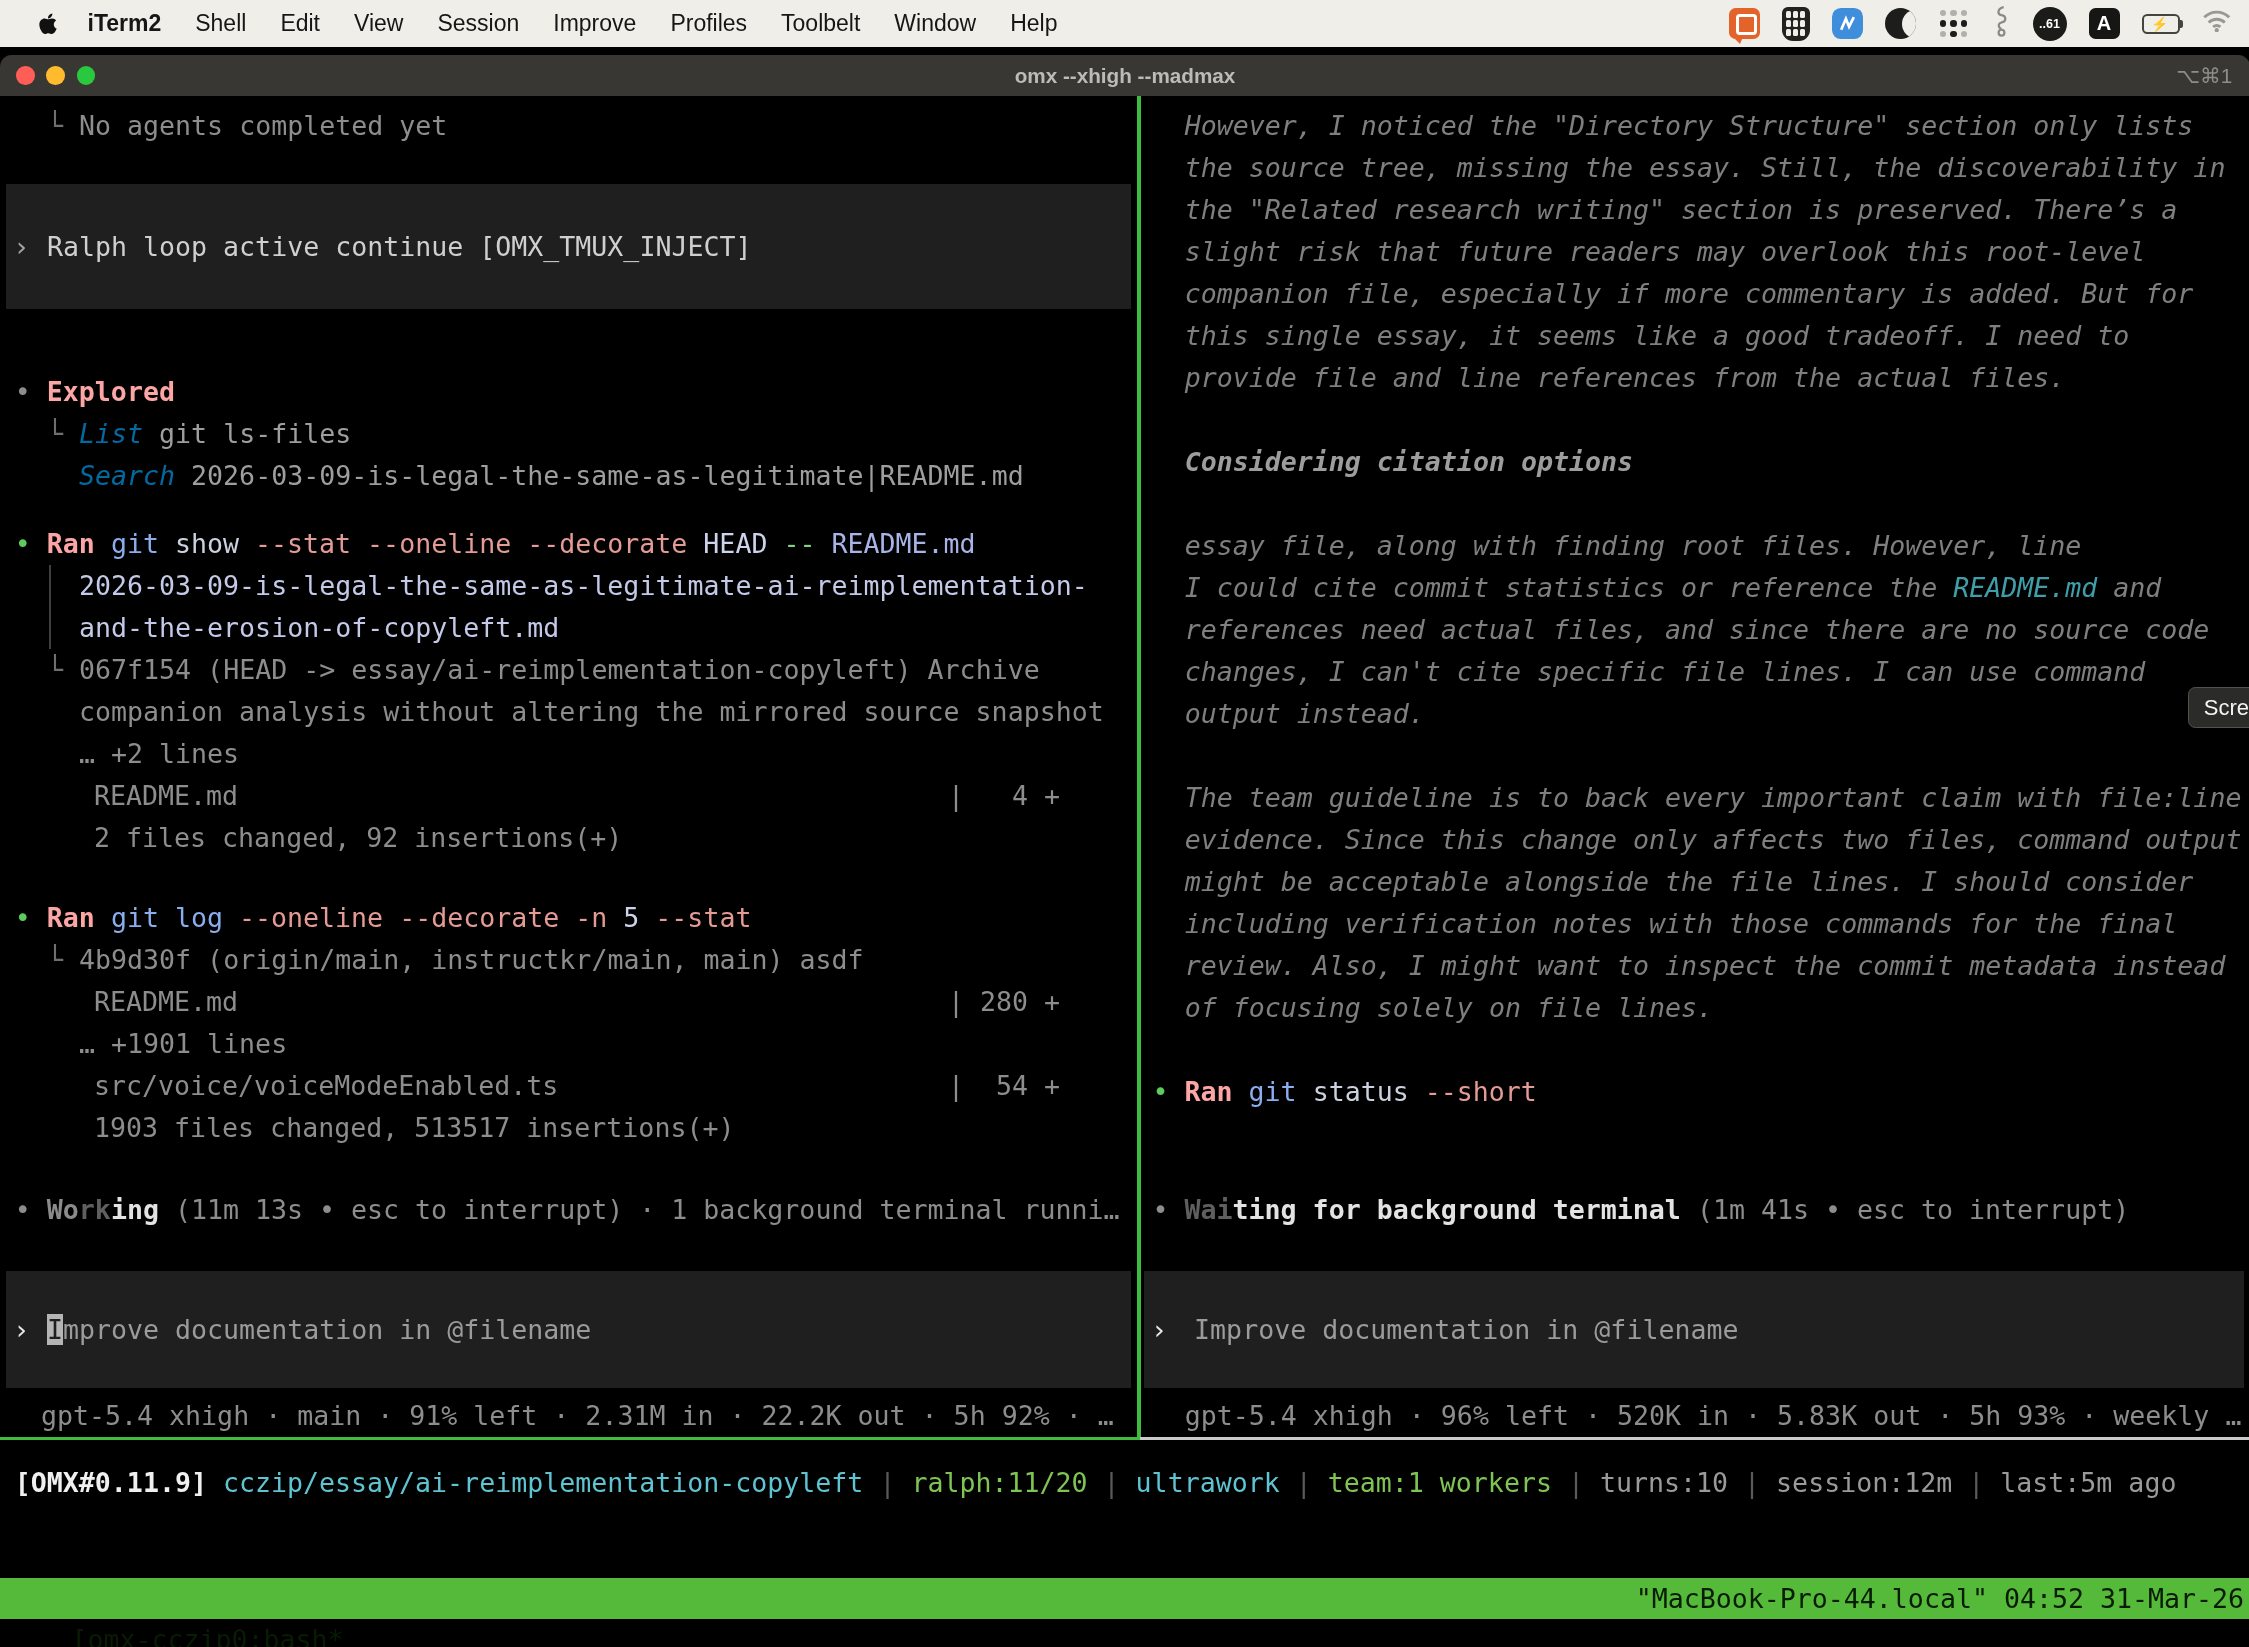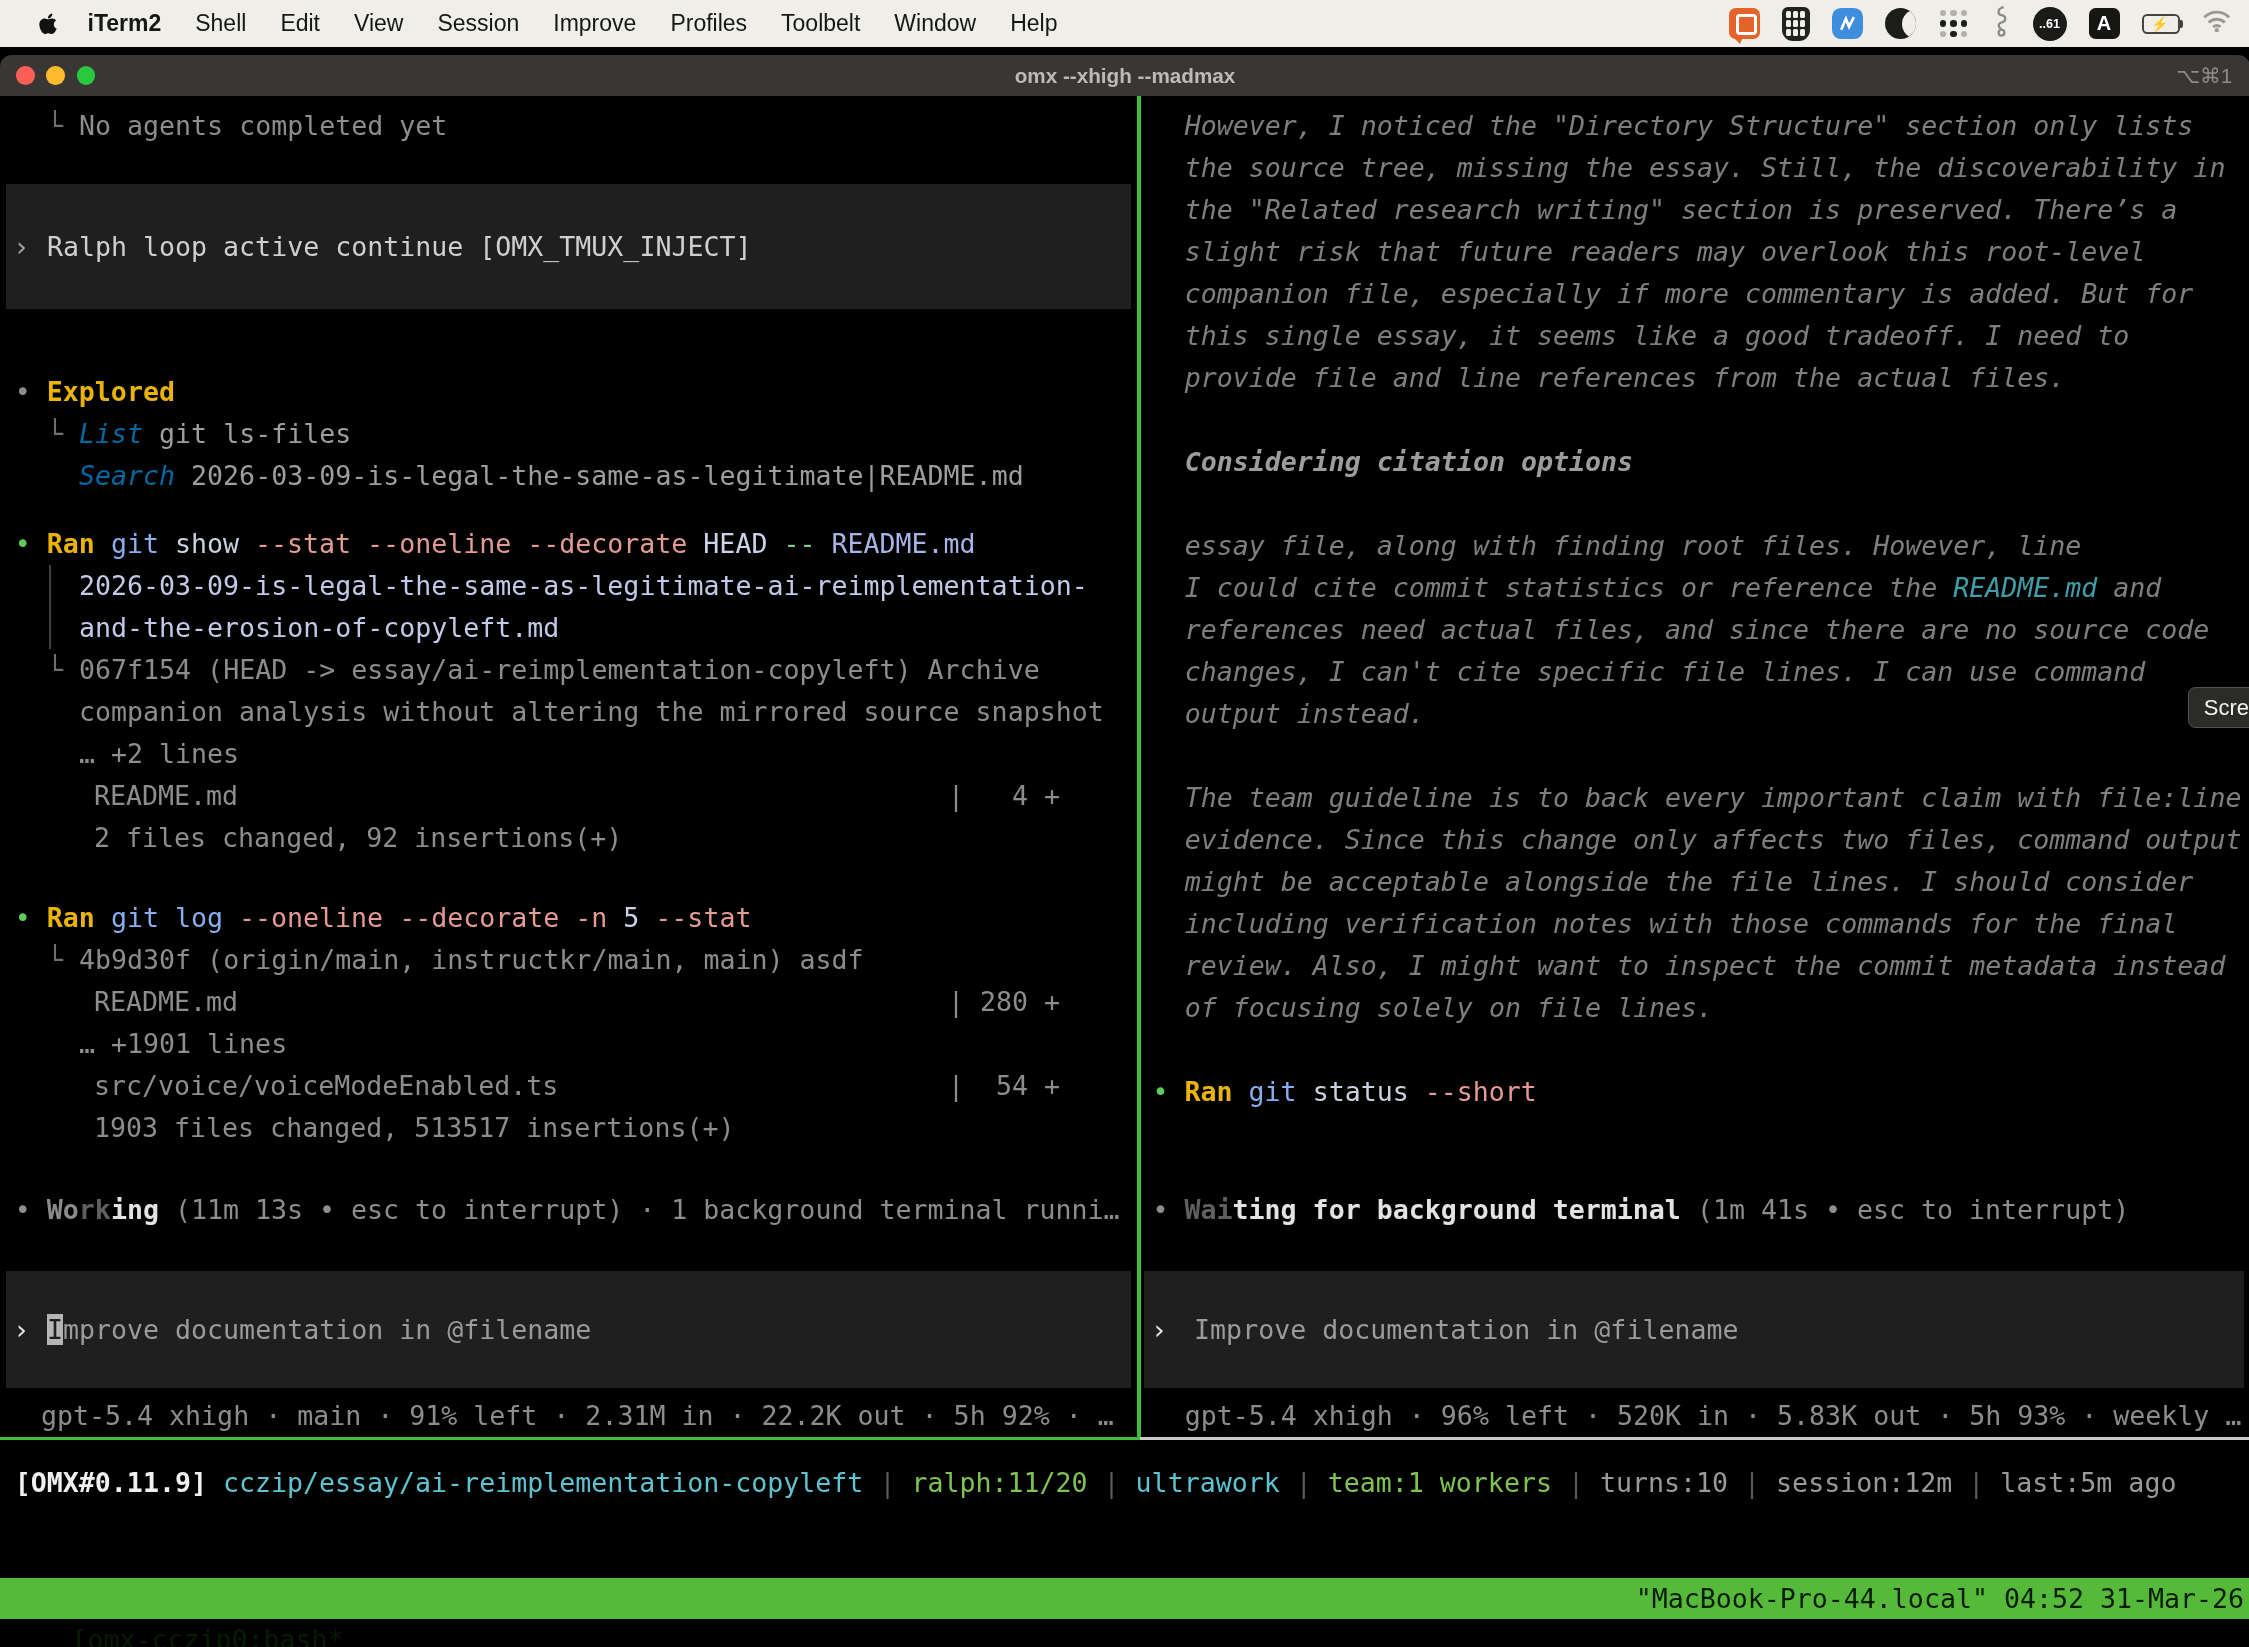--- a/index.html
+++ b/index.html
@@ -43,21 +43,21 @@
   .terminal { position:absolute; left:0; top:96px; width:2250px; height:1552px; background:#000; }
   .panes { display:flex; height:1341px; }
   .lp { width:1137px; display:flex; flex-direction:column; padding-top:8.9px; }
   .vdiv { width:3.7px; background:#3dbc3d; }
   .rp { flex:1; display:flex; flex-direction:column; padding-top:8.9px; overflow:hidden; }
 
   .tl { height:42px; line-height:42px; white-space:pre; font-size:26.6px; color:#8d8d8d; }
   .p0 { padding-left:14.8px; } .p2 { padding-left:47px; } .p4 { padding-left:79px; } .p5 { padding-left:94px; }
   .q0 { padding-left:11.8px; } .q2 { padding-left:44px; }
 
-  .b   { font-weight:bold; color:#eab308; }
+  .b   { font-weight:bold; color:#fca5a5; }
   .gb  { color:#5ecb5e; }
   .gyb { color:#8d8d8d; }
   .tree{ color:#6f6f6f; }
   .out { color:#8d8d8d; }
   .out2{ color:#9e9e9e; }
   .cy  { color:#0369a1;font-style:italic; }
   .blue{ color:#8aadee; }
   .pale{ color:#cbd1de; }
   .sal { color:#e49b95; }
   .hd  { color:#ccd3ea; }

